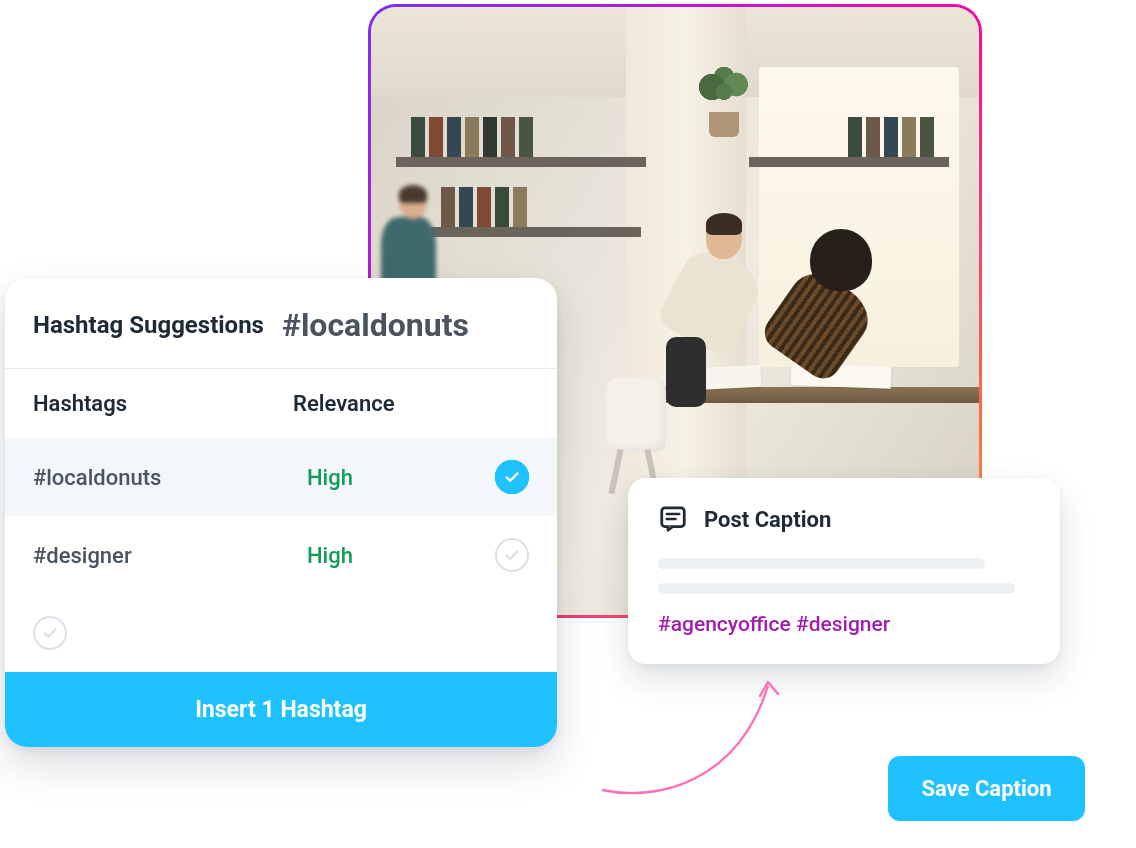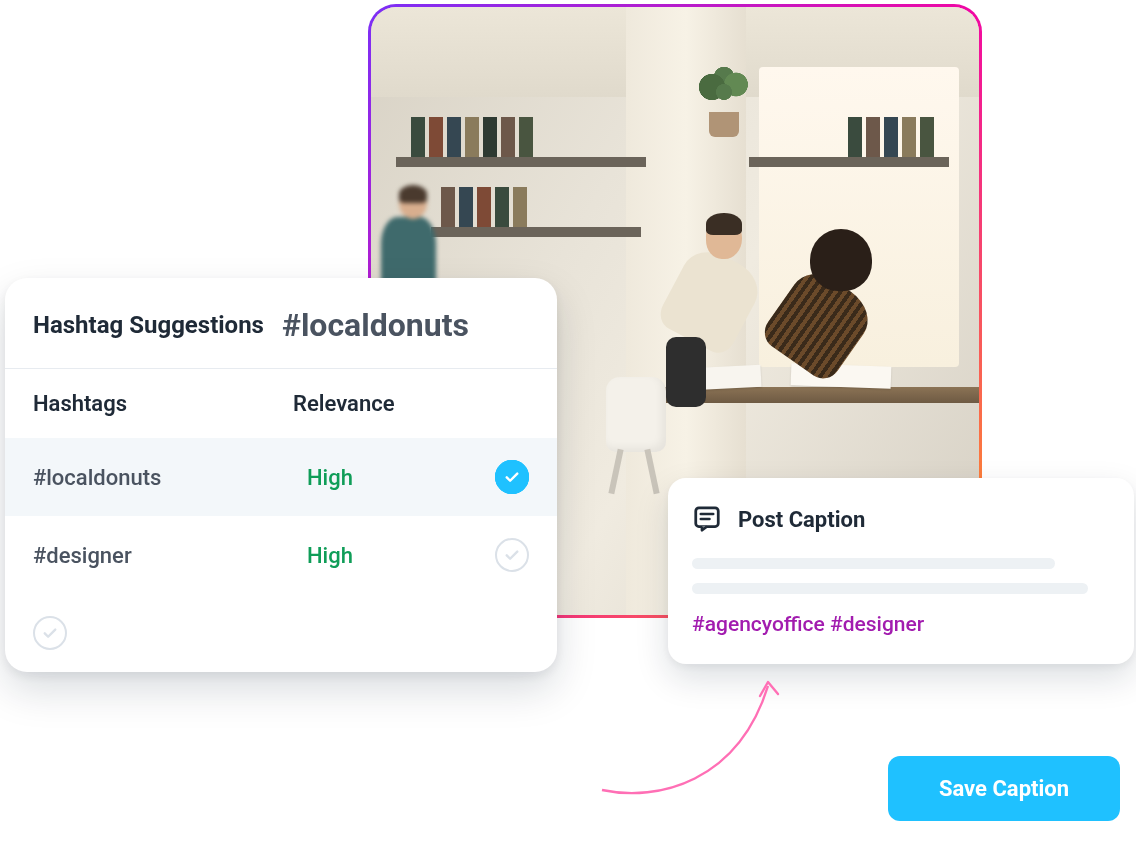--- a/index.html
+++ b/index.html
@@ -166,27 +166,27 @@
       font-size: 23px;
       font-weight: 700;
       text-align: center;
       padding: 24px;
       cursor: pointer;
     }
 
     
     .caption-card {
       position: absolute;
-      left: 668px;
+      left: 628px;
       top: 478px;
-      width: 466px;
+      width: 432px;
       background: #fff;
       border-radius: 18px;
       box-shadow: 0 14px 34px rgba(10, 30, 50, 0.14), 0 3px 10px rgba(10,30,50,0.06);
-      padding: 26px 30px 28px 24px;
+      padding: 26px 30px 28px 30px;
     }
     .caption-header {
       display: flex;
       align-items: center;
       gap: 16px;
       margin-bottom: 24px;
     }
     .caption-icon { width: 30px; height: 30px; flex-shrink: 0; }
     .caption-title {
       font-size: 22px;
@@ -206,21 +206,21 @@
       color: #a21caf;
       margin-top: 18px;
       font-weight: 500;
     }
 
     
     .save-btn {
       position: absolute;
       left: 888px;
       top: 756px;
-      width: 232px;
+      width: 197px;
       padding: 20px 0;
       background: #1fc1ff;
       color: #fff;
       border-radius: 12px;
       font-size: 22px;
       font-weight: 700;
       text-align: center;
       cursor: pointer;
     }
 
@@ -308,20 +308,21 @@
   </div>
 
   <div class="row">
     <div class="check check-empty">
       <svg viewBox="0 0 24 24" fill="none">
           <path d="M5 12.5l4.5 4.5L19 7.5" stroke="#dbe1e8" stroke-width="3.2" stroke-linecap="round" stroke-linejoin="round"></path>
         </svg>
     </div>
   </div>
 
+  <div class="insert-btn">Insert 1 Hashtag</div>
 </div>
 
 <div class="caption-card">
   <div class="caption-header">
     <svg class="caption-icon" viewBox="0 0 24 24" fill="none">
       <rect x="3" y="3" width="18" height="15" rx="2.5" stroke="#1f2a37" stroke-width="2.2"></rect>
       <path d="M8 18 L8 21 L12 18" stroke="#1f2a37" stroke-width="2.2" stroke-linejoin="round" fill="#fff"></path>
       <line x1="7" y1="8" x2="17" y2="8" stroke="#1f2a37" stroke-width="2" stroke-linecap="round"></line>
       <line x1="7" y1="12" x2="14" y2="12" stroke="#1f2a37" stroke-width="2" stroke-linecap="round"></line>
     </svg>

